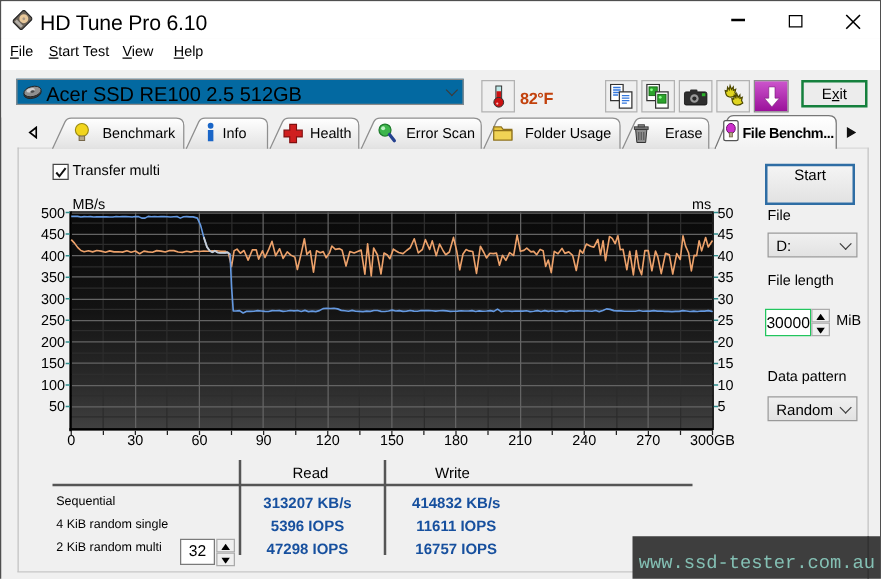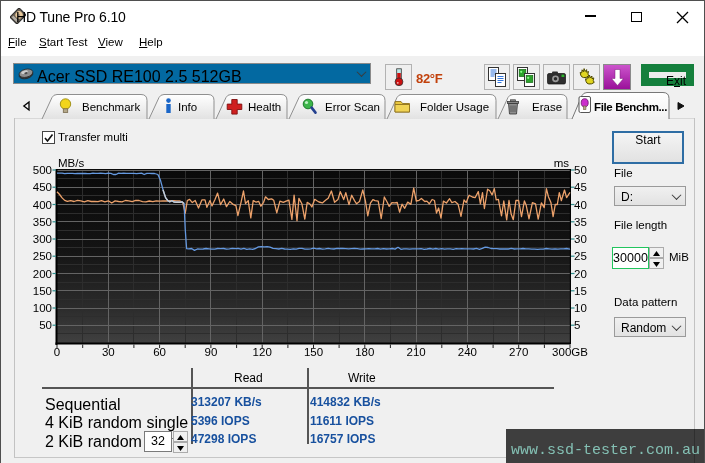--- a/index.html
+++ b/index.html
@@ -1,49 +1,49 @@
 <!DOCTYPE html>
 <html><head><meta charset="utf-8">
 <style>
 *{margin:0;padding:0;box-sizing:border-box}
 html,body{width:705px;height:463px;overflow:hidden}
 body{font-family:"Liberation Sans",sans-serif;background:#f0f0f0;position:relative;
 border-left:1.5px solid #4f4f4f;border-top:1.5px solid #4f4f4f;border-right:1.5px solid #4f4f4f;color:#000}
 .abs{position:absolute}
 #titlebar{left:0;top:0;width:703px;height:30px;background:#fff}
-#title{left:15px;top:8px;font-size:14px;letter-spacing:-0.15px}
+#title{left:31px;top:8px;font-size:17px;letter-spacing:-0.15px}
 #mini{left:584px;top:14px;width:11px;height:1.5px;background:#000}
 #maxi{left:630px;top:11px;width:11px;height:10px;border:1.2px solid #000}
 #menubar{left:0;top:30px;width:703px;height:25px;background:#fff;font-size:11.5px}
 .mi{position:absolute;top:5px}
 #toolbar{left:0;top:55px;width:703px;height:38px;background:#f0f0f0}
 #combo1{left:12px;top:62px;width:358px;height:21px;background:#0369a1;border:1px solid #8a8a8a;font-size:16px}
 #combo1 span{position:absolute;left:23px;top:4px}
 .chev{position:absolute;width:8px;height:8px}
 .chev:before{content:"";position:absolute;left:0;top:0;width:6px;height:6px;border-right:1.4px solid #3c3c3c;border-bottom:1.4px solid #3c3c3c;transform:rotate(45deg) translate(-1px,-1px)}
 .tbtn{position:absolute;top:63px;height:26px;border:1px solid #b2b2b2;background:#efefef}
 #temp{left:415px;top:70px;font-size:13px;font-weight:bold;color:#c2410c;letter-spacing:-0.3px}
-#exitbtn{left:640px;top:63px;width:53px;height:22px;border:8px solid #15803d;background:#ececec;font-size:12px;text-align:right;line-height:18px}
+#exitbtn{left:640px;top:63px;width:53px;height:22px;border:2px solid #15803d;background:#ececec;font-size:12px;text-align:center;line-height:18px}
 #client{left:12.5px;top:117px;width:681px;height:340px;border-left:1px solid #c2c2c2;border-right:1px solid #c2c2c2;border-bottom:1px solid #c6c6c6}
 #cb{left:41px;top:130px;width:13px;height:13px;background:#fff;border:1px solid #454545}
 #cbl{left:57px;top:130px;font-size:11.5px}
 .rl{position:absolute;left:613px;font-size:11.5px}
 #startbtn{left:611px;top:130px;width:72px;height:33px;border:2px solid #2e6da4;background:linear-gradient(#f4f4f4,#e2e2e2);font-size:12px;text-align:center;line-height:15px}
 .combo2{position:absolute;left:613px;width:72px;height:20px;background:linear-gradient(#f0f0f0,#e2e2e2);border:1px solid #9a9a9a;font-size:12px}
 .combo2 span{position:absolute;left:6px;top:2.5px}
 #spin{left:611px;top:246px;width:37px;height:22px;background:#fff;border:1px solid #22c55e;font-size:12.5px;text-align:center;line-height:20px}
 .spinb{position:absolute;width:15px;height:11px;background:#f0f0f0;border:1px solid #ababab;text-align:center}
 .spinb svg{display:block;margin:3px auto 0}
 #mib{left:668px;top:250px;font-size:11.5px}
 
 .vline{position:absolute;width:2px;background:#555}
 #hrule{left:41px;top:385.5px;width:512px;height:2px;background:#555}
 .th{position:absolute;top:370px;font-size:12px}
-.rowl{position:absolute;left:44px;font-size:16px}
-.val{position:absolute;font-size:12px;font-weight:bold;color:#17509e;text-align:left;width:110px}
+.rowl{position:absolute;left:44px;font-size:10px}
+.val{position:absolute;font-size:12px;font-weight:bold;color:#17509e;text-align:center;width:110px}
 #spin2{left:143px;top:430px;width:28px;height:21px;background:#fff;border:1px solid #7a7a7a;font-size:12.5px;text-align:center;line-height:19px}
 #wm{left:505px;top:428px;width:200px;height:35px;background:#3e3e3e}
 #wmt{left:510px;top:441px;font-family:"Liberation Mono",monospace;font-size:15px;color:#84c0b4}
 </style></head>
 <body>
 <svg id="chartsvg" width="705" height="463" viewBox="0 0 705 463">
 <defs>
 <linearGradient id="cbg" x1="0" y1="0" x2="0" y2="1">
 <stop offset="0" stop-color="#0a0a0a"></stop>
         <stop offset="0.45" stop-color="#131313"></stop>

